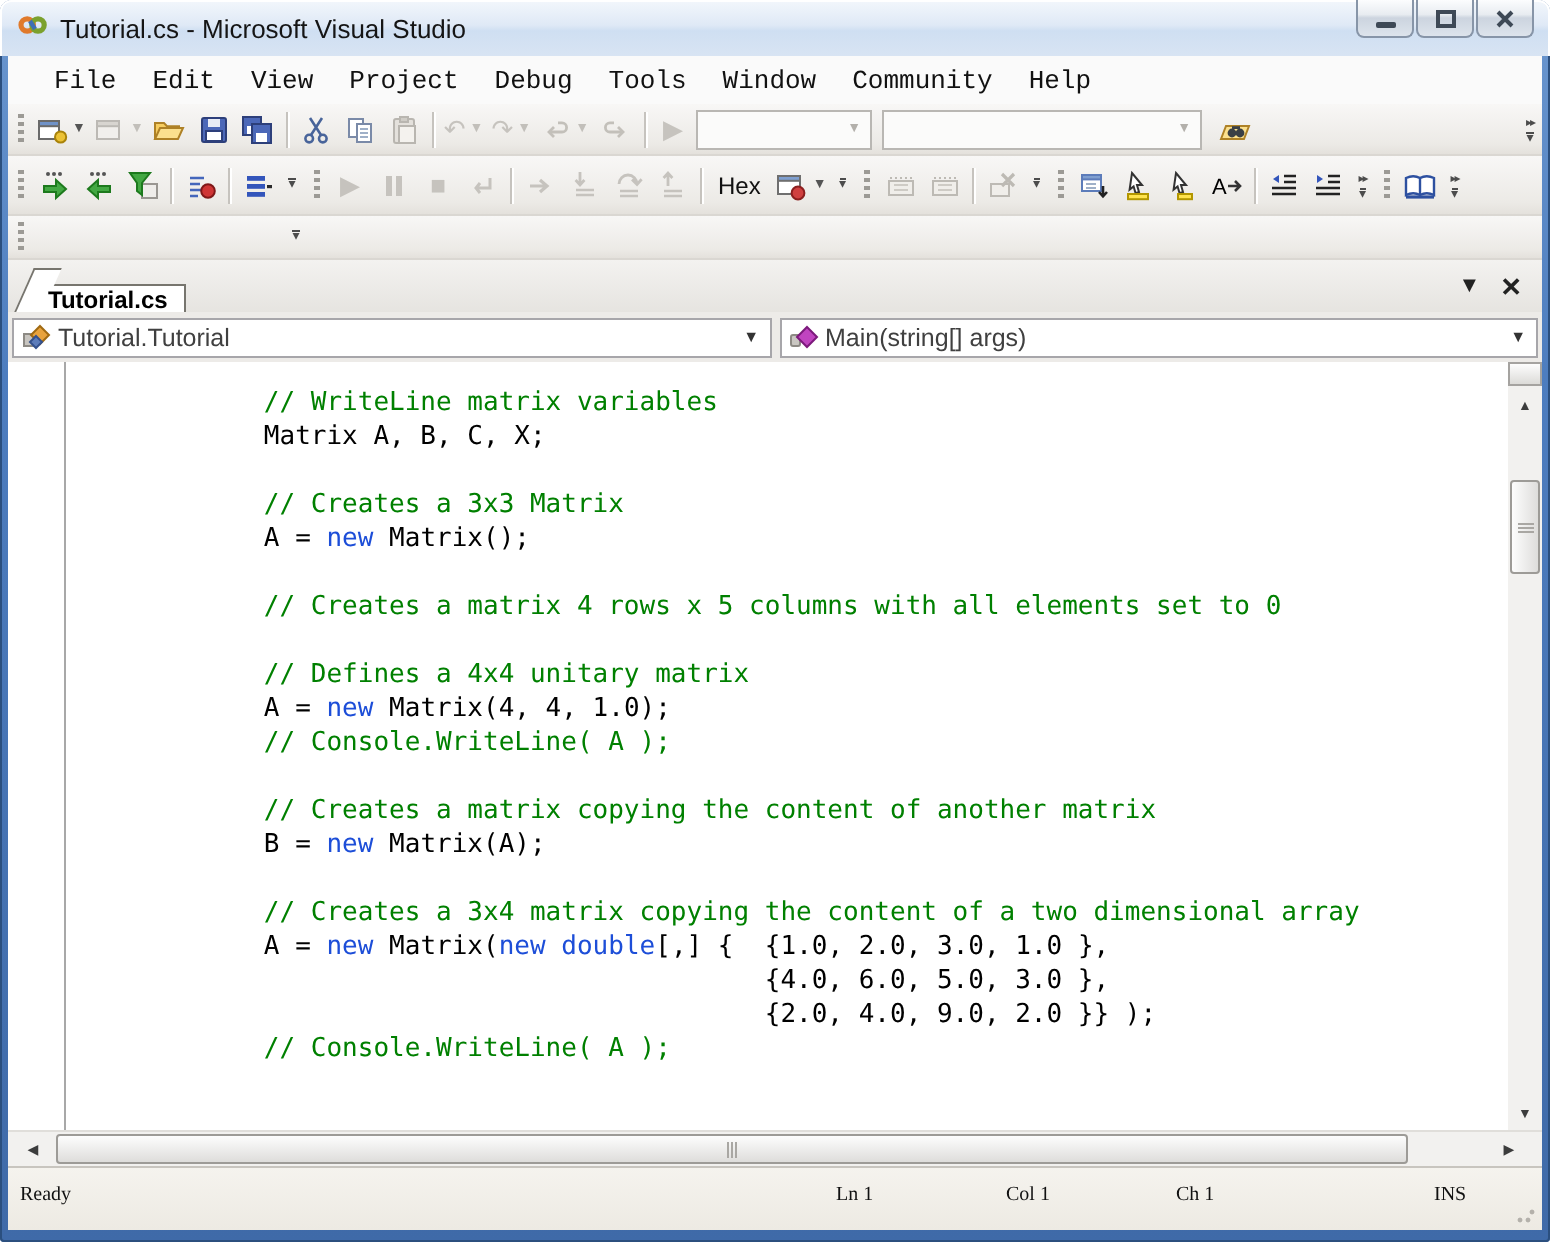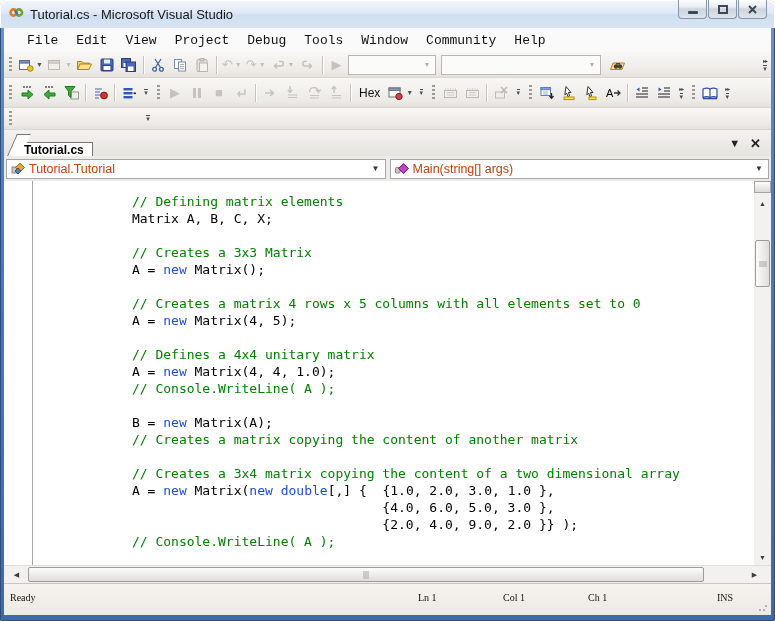--- a/index.html
+++ b/index.html
@@ -59,21 +59,21 @@
     background:#fff; border-left:1px solid #77756e; border-top:1px solid #77756e;
     transform:skewX(-24deg); z-index:-1; }
   .tab-label { font-size:12px; font-weight:bold; color:#000; }
   .well-btns { margin-left:auto; display:flex; align-items:center; gap:10px; padding-right:10px; height:100%; }
   .well-btns .g { font-size:11px; color:#222; }
   
   .navbar { position:absolute; top:128px; left:0; width:767px; height:25px; background:#edebe8;
     display:flex; align-items:center; gap:4px; padding:0 2px; }
   .navcombo { flex:1; height:20px; background:#fff; border:1px solid #a7a6aa; display:flex;
     align-items:center; padding:0 5px 0 3px; }
-  .navcombo .txt { font-size:12.5px; color:#c2410c; margin-left:3px; flex:1;
+  .navcombo .txt { font-size:12.5px; color:#404040; margin-left:3px; flex:1;
     white-space:nowrap; overflow:hidden; }
   .navcombo .dd { font-size:8px; color:#333; }
   
   .editor { position:absolute; top:153px; left:0; width:767px; height:384px; background:#fff; overflow:hidden; }
   .margin-line { position:absolute; top:0; left:28px; width:1px; height:100%; background:#a8a8a8; }
   .code { position:absolute; top:12px; left:34px; font-family:"DejaVu Sans Mono", monospace;
     font-size:13px; line-height:17px; }
   .cl { white-space:pre; height:17px; }
   .com { color:#008000; } .kw { color:#1d4ed8; } .pln { color:#000000; }
   
@@ -482,35 +482,34 @@
           <path d="M9.5 2.5 L14.5 7.5 L9.5 12.5 L4.5 7.5 Z" fill="#c044c0" stroke="#7c1a7c"></path>
         </svg>
         <span class="txt">Main(string[] args)</span>
         <span class="dd">▼</span>
       </div>
     </div>
 
     <div class="editor">
       <div class="margin-line"></div>
       <div class="code">
-          <div class="cl"><span class="com">            // Defining matrix elements</span></div>
+          <div class="cl"><span class="com">            // WriteLine matrix variables</span></div>
           <div class="cl"><span class="pln">            Matrix A, B, C, X;</span></div>
           <div class="cl">&nbsp;</div>
           <div class="cl"><span class="com">            // Creates a 3x3 Matrix</span></div>
           <div class="cl"><span class="pln">            A = </span><span class="kw">new</span><span class="pln"> Matrix();</span></div>
           <div class="cl">&nbsp;</div>
           <div class="cl"><span class="com">            // Creates a matrix 4 rows x 5 columns with all elements set to 0</span></div>
-          <div class="cl"><span class="pln">            A = </span><span class="kw">new</span><span class="pln"> Matrix(4, 5);</span></div>
           <div class="cl">&nbsp;</div>
           <div class="cl"><span class="com">            // Defines a 4x4 unitary matrix</span></div>
           <div class="cl"><span class="pln">            A = </span><span class="kw">new</span><span class="pln"> Matrix(4, 4, 1.0);</span></div>
           <div class="cl"><span class="com">            // Console.WriteLine( A );</span></div>
           <div class="cl">&nbsp;</div>
+          <div class="cl"><span class="com">            // Creates a matrix copying the content of another matrix</span></div>
           <div class="cl"><span class="pln">            B = </span><span class="kw">new</span><span class="pln"> Matrix(A);</span></div>
-          <div class="cl"><span class="com">            // Creates a matrix copying the content of another matrix</span></div>
           <div class="cl">&nbsp;</div>
           <div class="cl"><span class="com">            // Creates a 3x4 matrix copying the content of a two dimensional array</span></div>
           <div class="cl"><span class="pln">            A = </span><span class="kw">new</span><span class="pln"> Matrix(</span><span class="kw">new double</span><span class="pln">[,] {  {1.0, 2.0, 3.0, 1.0 },</span></div>
           <div class="cl"><span class="pln">                                            {4.0, 6.0, 5.0, 3.0 },</span></div>
           <div class="cl"><span class="pln">                                            {2.0, 4.0, 9.0, 2.0 }} );</span></div>
           <div class="cl"><span class="com">            // Console.WriteLine( A );</span></div>
         </div>
       <div class="vscroll">
         <div class="splitbox"></div>
         <div class="sb-arrow v-up">▲</div>

